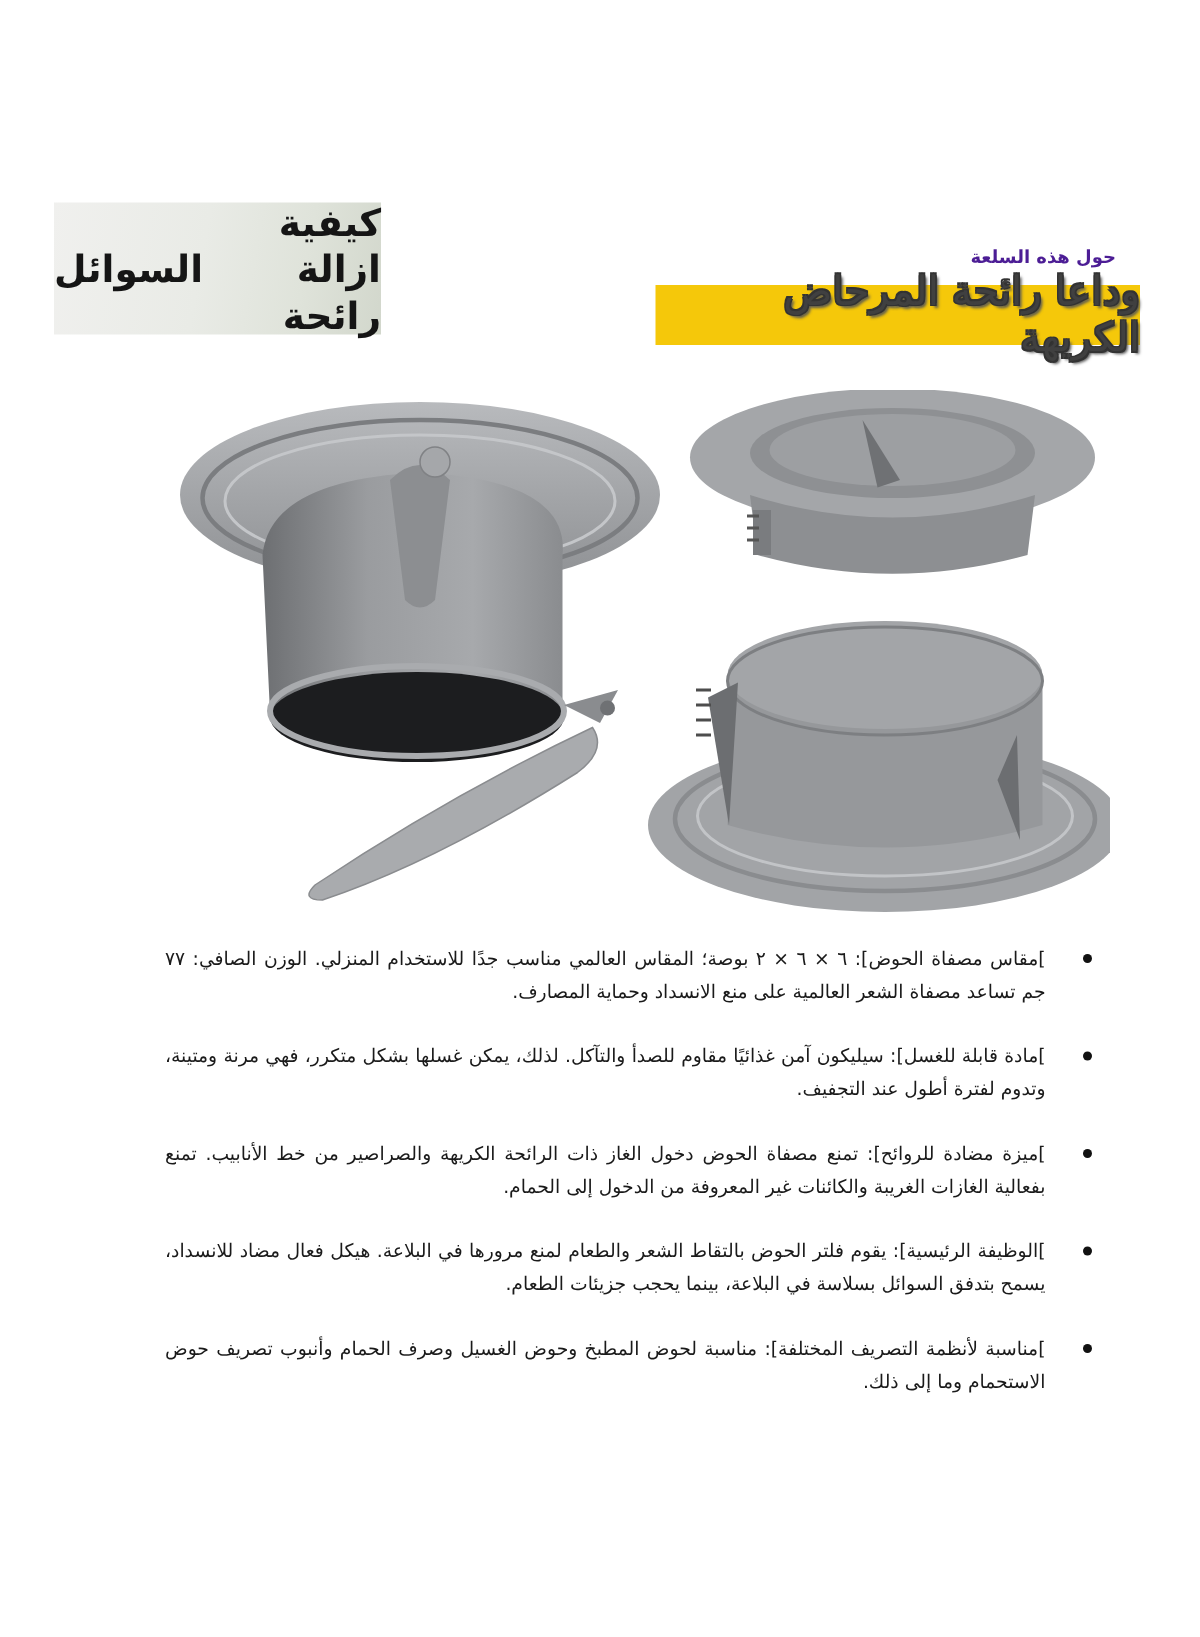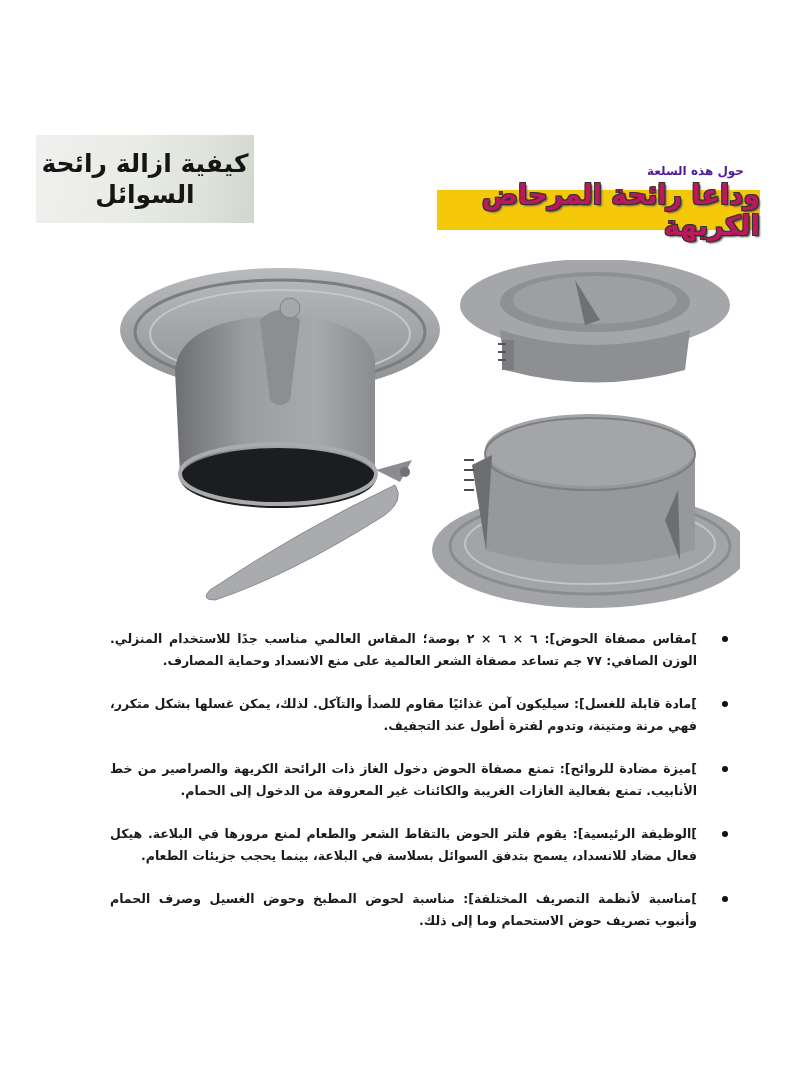--- a/index.html
+++ b/index.html
@@ -2,45 +2,45 @@
 <html><head>
 <meta charset="utf-8">
 <style>
   html, body { margin: 0; padding: 0; background: #ffffff; }
   body { width: 800px; height: 1091px; position: relative; overflow: hidden;
          font-family: "DejaVu Sans", sans-serif; color: #111; }
 
   .promo-card {
     position: absolute; left: 36px; top: 135px; width: 218px; height: 88px;
     background: linear-gradient(100deg, #f0f0ee 0%, #e9ebe6 45%, #dfe3da 75%, #d2d7cc 100%);
-    display: flex; flex-direction: column; align-items: center; justify-content: center;
+    display: flex; flex-direction: row; align-items: center; justify-content: center;
     direction: rtl;
   }
   .promo-card .line { font-weight: bold; font-size: 25px; line-height: 31px; color: #151515; }
 
   .about-label {
     position: absolute; right: 56px; top: 164px; direction: rtl;
     font-size: 12px; font-weight: bold; color: #4c1d95;
   }
   .banner {
     position: absolute; left: 437px; top: 190px; width: 323px; height: 40px;
     background: #f5c80a; direction: rtl;
     display: flex; align-items: center; justify-content: center;
   }
   .banner span {
-    font-size: 27px; font-weight: bold; color: #be185d; letter-spacing: 1px;
+    font-size: 27px; font-weight: normal; color: #404040; letter-spacing: 1px;
     text-shadow: -1px -1px 0 #333, 1px -1px 0 #333, -1px 1px 0 #333, 1px 1px 0 #333, 2px 2px 2px #555;
   }
 
   .product-photo { position: absolute; left: 100px; top: 260px; width: 640px; height: 350px; }
 
   .features { position: absolute; left: 110px; top: 628px; width: 625px; direction: rtl; margin: 0; padding: 0; list-style: none; }
   .features li {
     position: relative; padding-right: 38px; font-size: 12.5px; line-height: 22px;
-    font-weight: bold; color: #1a1a1a; margin-bottom: 21px; text-align: justify;
+    font-weight: normal; color: #1a1a1a; margin-bottom: 21px; text-align: justify;
   }
   .features li .bullet {
     position: absolute; right: 7px; top: 8px; width: 6px; height: 6px; border-radius: 50%; background: #111;
   }
 </style>
 </head>
 <body>
 
 <div class="promo-card">
   <div class="line">كيفية ازالة رائحة</div>

